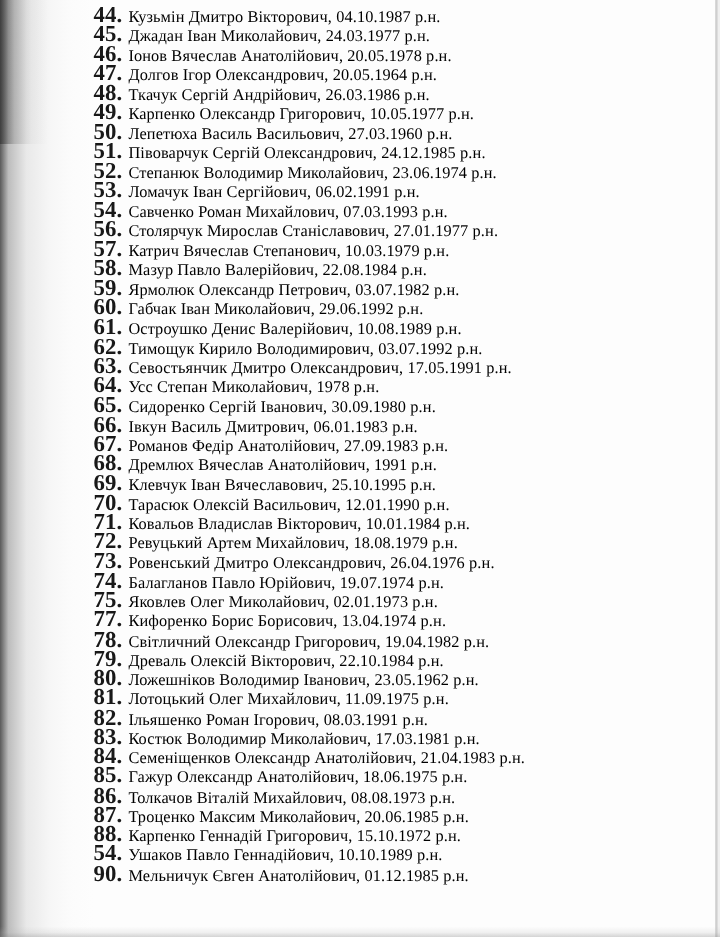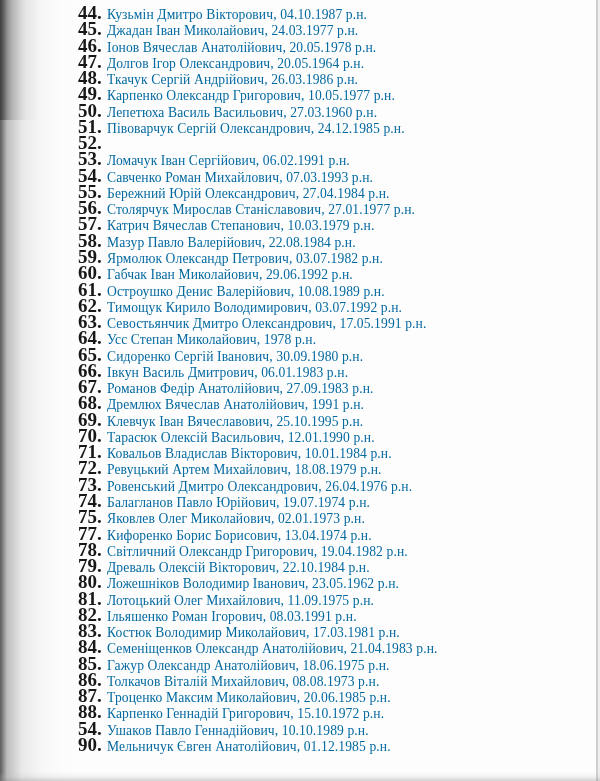--- a/index.html
+++ b/index.html
@@ -88,21 +88,21 @@
     display: inline-block;
     margin-left: 78px;
     width: 29px;
     font-weight: bold;
     font-size: 19px;
     color: #181818;
   }
   .row .entry-text {
     display: inline-block;
     font-size: 13.6px;
-    color: #0369a1;
+    color: #000000;
     letter-spacing: 0.1px;
   }
 </style>
 </head>
 <body>
 
 <div class="scan-page">
   <div class="list">
       <div class="row">
         <span class="num">44.</span>
@@ -131,32 +131,29 @@
       <div class="row">
         <span class="num">50.</span>
         <span class="entry-text">Лепетюха Василь Васильович, 27.03.1960 р.н.</span>
       </div>
       <div class="row">
         <span class="num">51.</span>
         <span class="entry-text">Півоварчук Сергій Олександрович, 24.12.1985 р.н.</span>
       </div>
       <div class="row">
         <span class="num">52.</span>
+        <span class="entry-text">Степанюк Володимир Миколайович, 23.06.1974 р.н.</span>
       </div>
       <div class="row">
         <span class="num">53.</span>
         <span class="entry-text">Ломачук Іван Сергійович, 06.02.1991 р.н.</span>
       </div>
       <div class="row">
         <span class="num">54.</span>
         <span class="entry-text">Савченко Роман Михайлович, 07.03.1993 р.н.</span>
-      </div>
-      <div class="row">
-        <span class="num">55.</span>
-        <span class="entry-text">Бережний Юрій Олександрович, 27.04.1984 р.н.</span>
       </div>
       <div class="row">
         <span class="num">56.</span>
         <span class="entry-text">Столярчук Мирослав Станіславович, 27.01.1977 р.н.</span>
       </div>
       <div class="row">
         <span class="num">57.</span>
         <span class="entry-text">Катрич Вячеслав Степанович, 10.03.1979 р.н.</span>
       </div>
       <div class="row">

